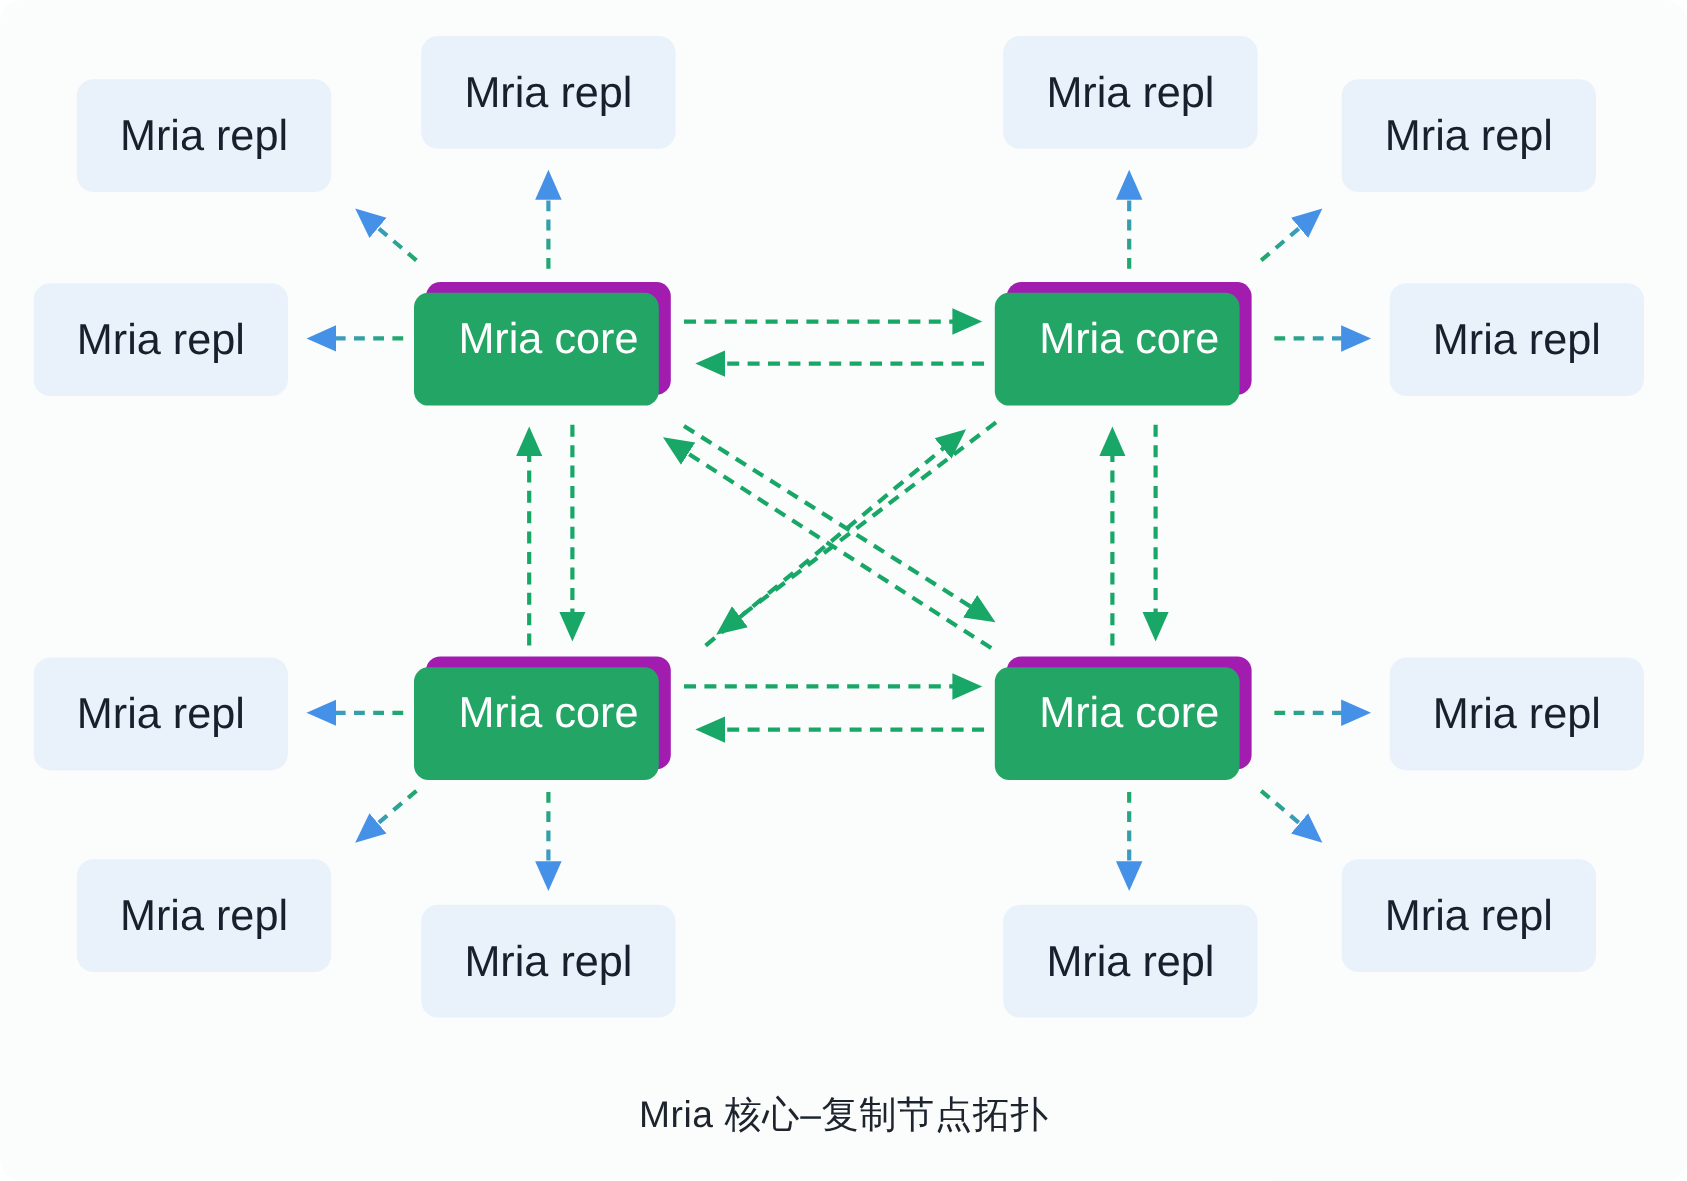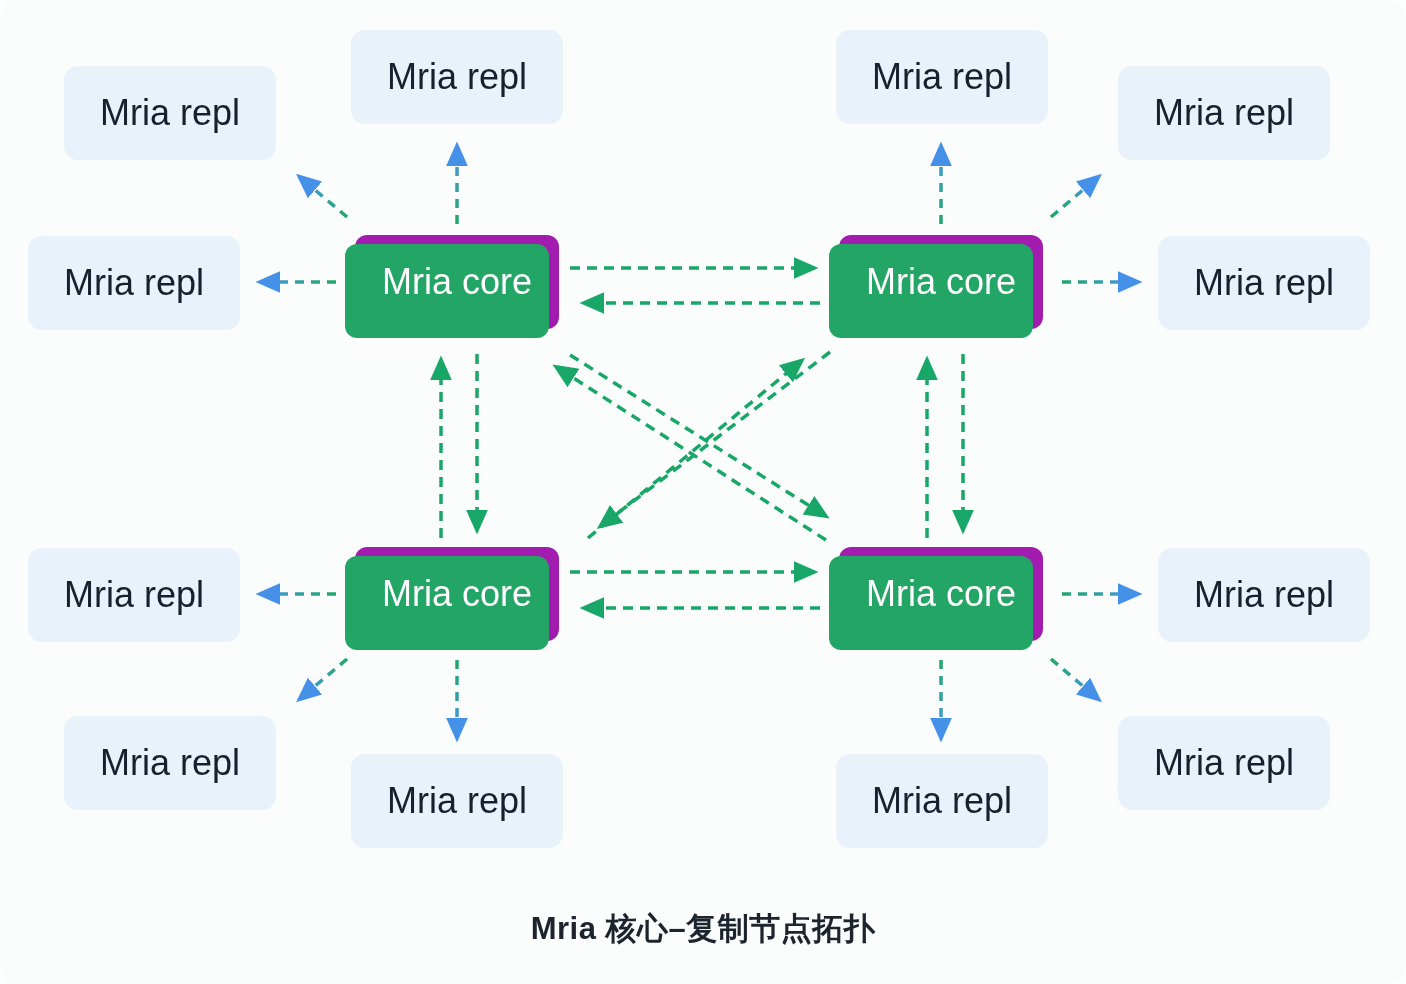--- a/index.html
+++ b/index.html
@@ -20,21 +20,21 @@
   .core{
     width:204px;height:94px;background:#a21caf;border-radius:12px;
     color:#ffffff;font-size:36px;z-index:2;
   }
   .core::before{
     content:"";position:absolute;left:-10px;top:9px;width:100%;height:100%;
     background:#23a565;border-radius:12px;z-index:-1;
   }
   .caption{
     position:absolute;left:0;right:0;top:908px;text-align:center;
-    font-size:31px;font-weight:700;color:#1d242e;letter-spacing:0.5px;z-index:2;
+    font-size:31px;font-weight:400;color:#1d242e;letter-spacing:0.5px;z-index:2;
   }
 </style>
 </head>
 <body>
 
 <div class="stage">
 
   <svg class="edges" width="1406" height="984" viewBox="0 0 1406 984">
     <defs>
       <marker id="ag" viewBox="0 0 10 10" refX="7" refY="5" markerWidth="7.5" markerHeight="7.5" orient="auto">

